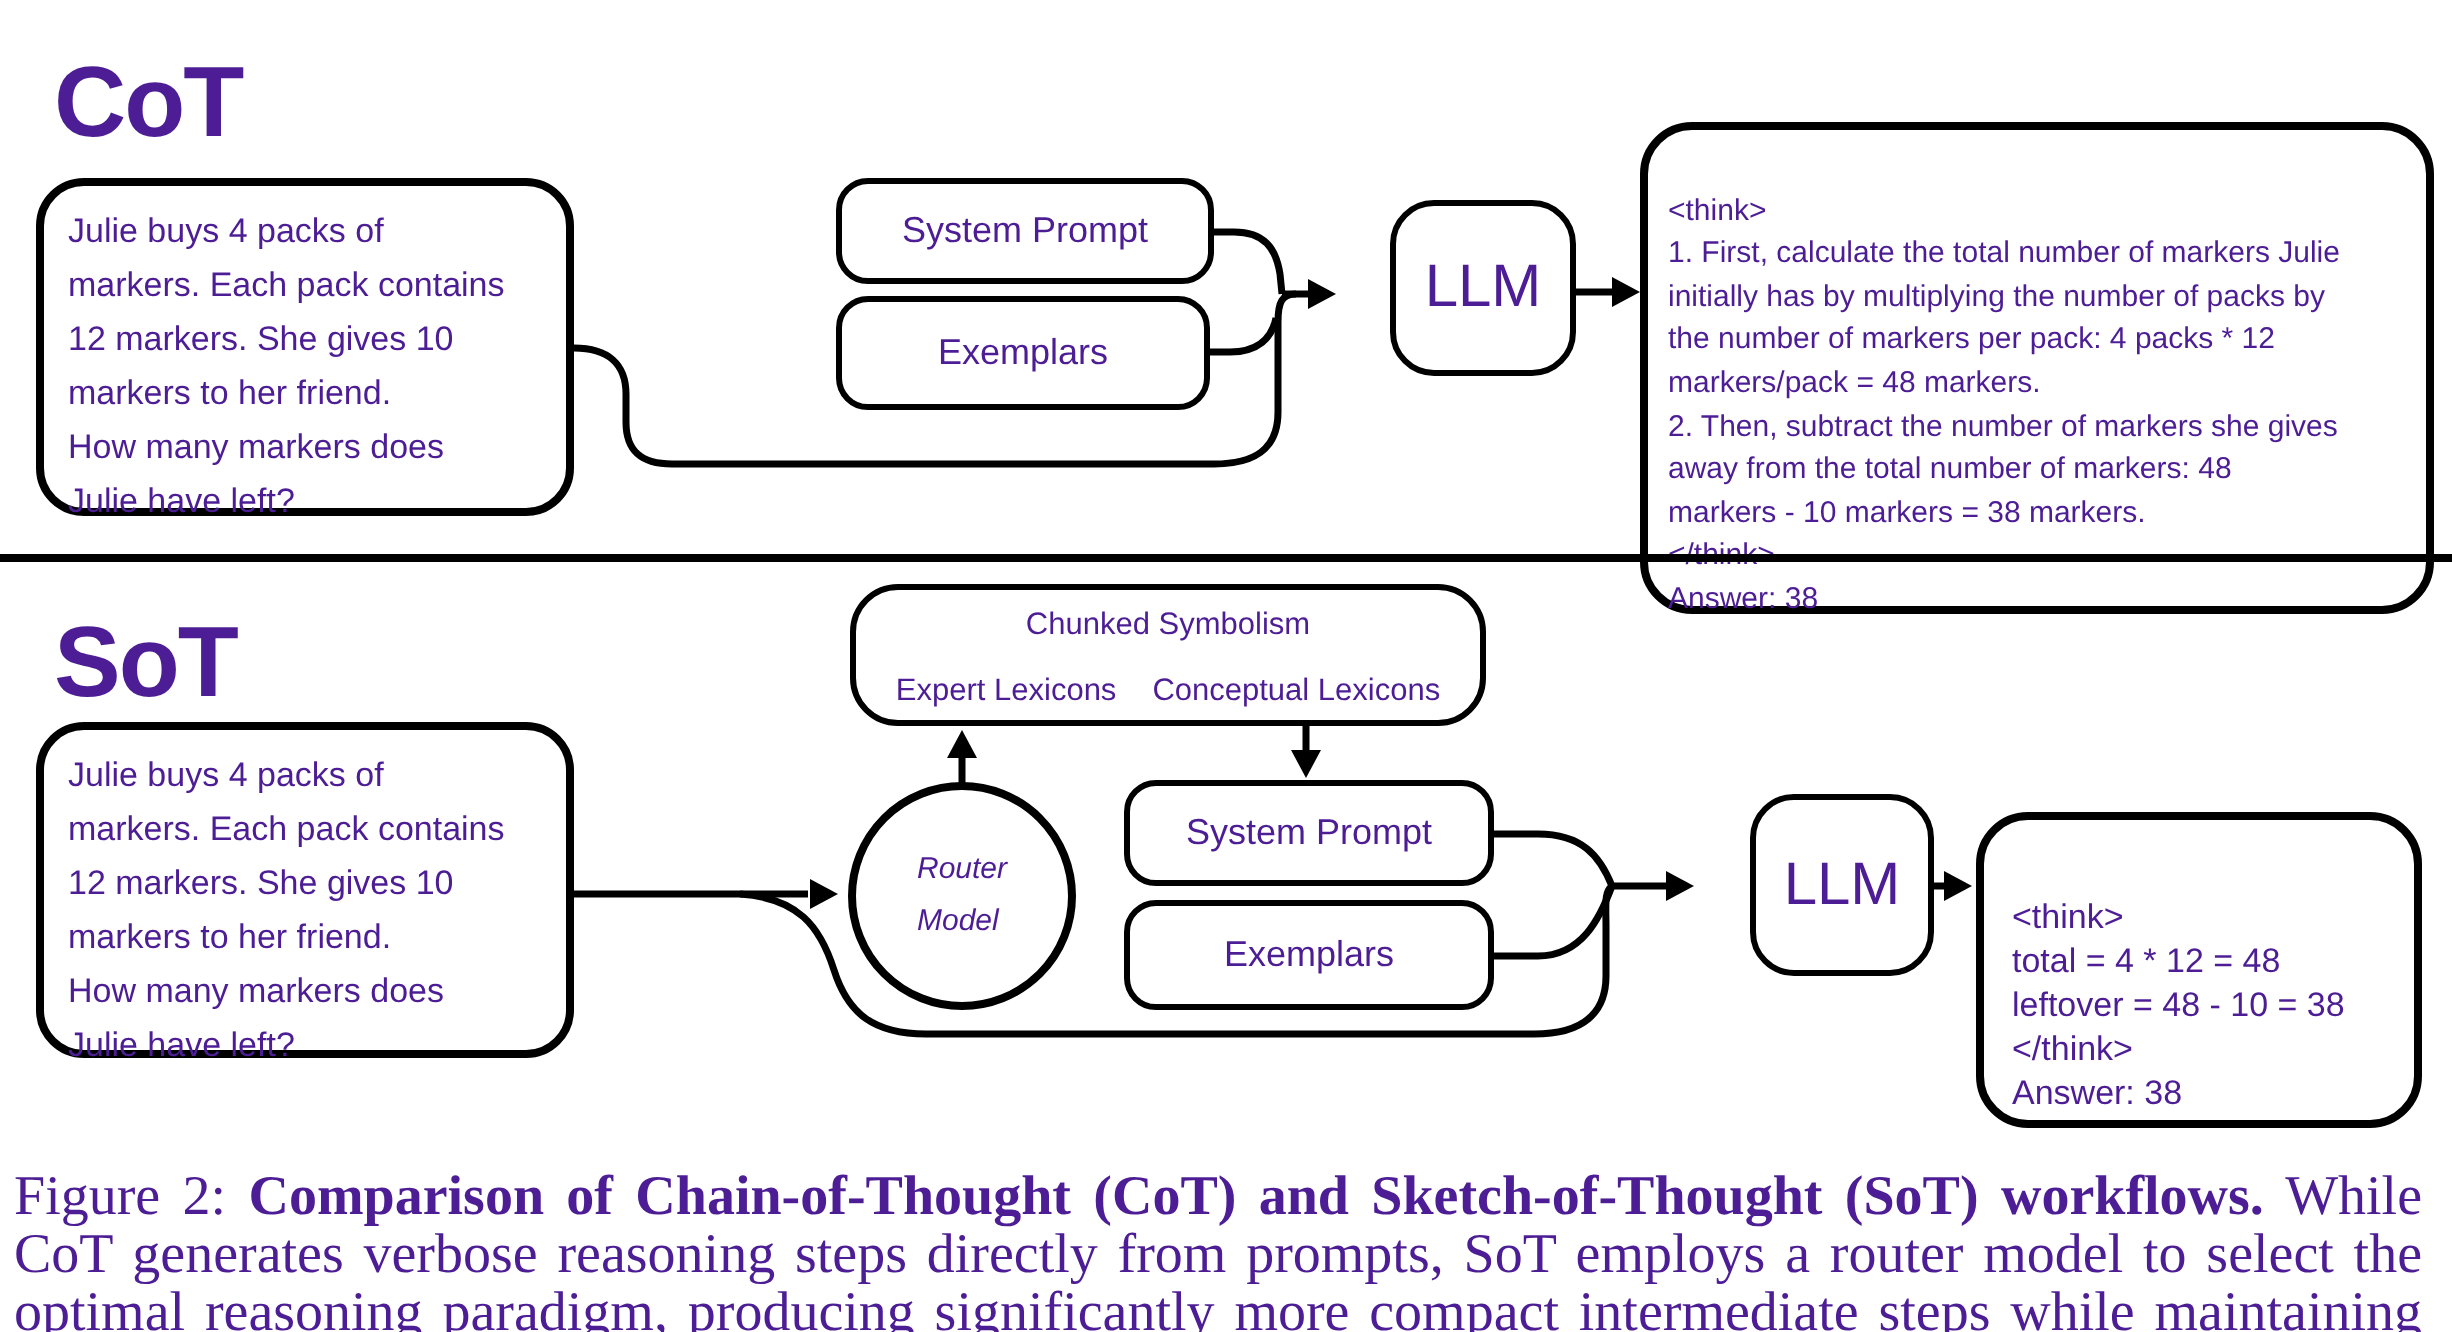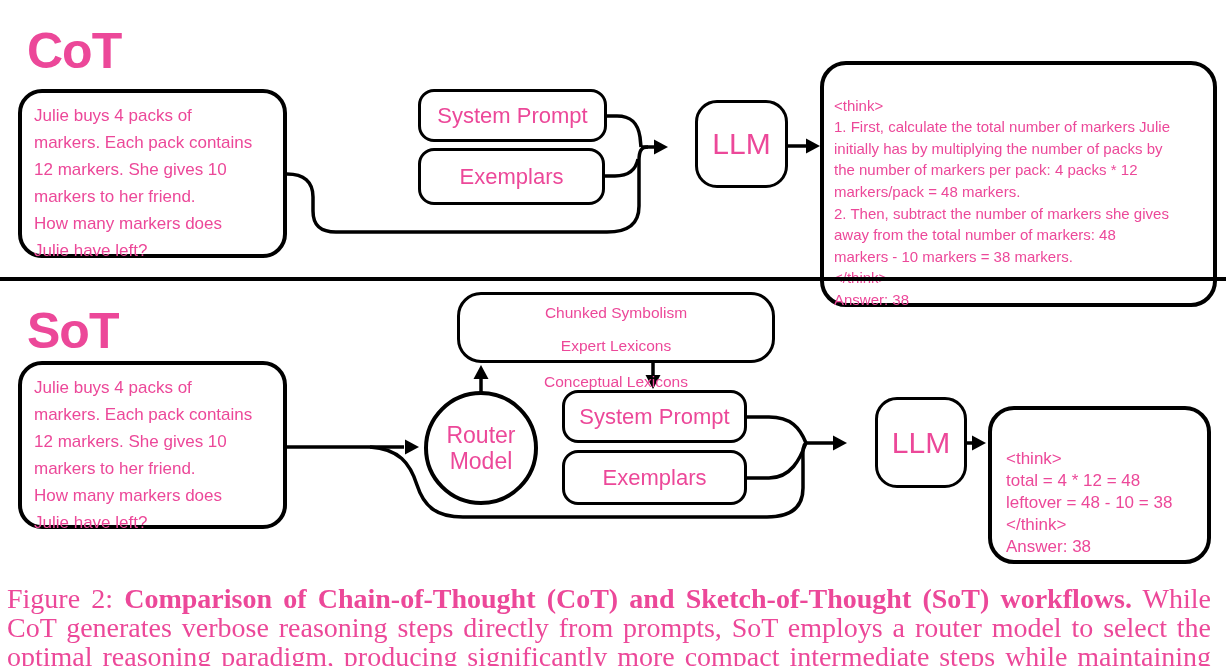--- a/index.html
+++ b/index.html
@@ -1,57 +1,57 @@
 <!DOCTYPE html>
 <html><head>
 <meta charset="utf-8">
 <style>
   html,body{margin:0;padding:0;background:#ffffff;}
   #stage{
     position:relative;
     width:1226px;height:666px;
     background:#ffffff;
     font-family:"Liberation Sans",sans-serif;
-    color:#ec4899;
+    color:#4c1d95;
     overflow:hidden;
   }
   #connectors{position:absolute;left:0;top:0;z-index:1;}
   .heading{
     position:absolute;z-index:2;
     font-size:50px;font-weight:800;letter-spacing:-1px;line-height:1;
   }
   .box{
     position:absolute;z-index:2;box-sizing:border-box;
     background:#fff;border:3.5px solid #000;
   }
   .label-box{
     border-radius:16px;
     display:flex;align-items:center;justify-content:center;
-    font-size:22px;
+    font-size:18px;
   }
   .qbox{
     border-width:4px;border-radius:24px;
     font-size:17px;line-height:27px;
     padding:9px 8px 6px 12px;
     white-space:pre-line;
   }
   .obox{border-width:4px;border-radius:26px;white-space:pre-line;margin-top:41px;}
   .llm-box{border-radius:22px;font-size:30px;margin-left:25px;}
   .circle{
     border-radius:50%;border-width:4px;
-    display:flex;align-items:center;justify-content:center;text-align:center;
-    font-size:23px;line-height:26px;white-space:pre-line;
+    display:flex;align-items:center;justify-content:center;text-align:left;
+    font-size:15px;line-height:26px;white-space:pre-line;font-style:italic;
   }
   .paradigm-box{
     border-radius:24px;text-align:center;
   }
   .paradigm-title{font-size:15.5px;margin-top:9px;}
   .paradigm-row{
     display:flex;justify-content:center;gap:18px;
-    font-size:15.5px;margin-top:15px;flex-direction:column;
+    font-size:15.5px;margin-top:15px;
   }
   .divider{
     position:absolute;z-index:2;left:0;top:277px;width:1226px;height:4px;background:#000;
   }
   .cot-output-text{font-size:15px;line-height:21.6px;padding:8px 10px;}
   .sot-output-text{font-size:17px;line-height:22px;padding:16px 14px;}
   .answer-line{font-weight:normal;}
   .caption{
     position:absolute;z-index:2;left:7px;top:556px;width:1204px;
     font-family:"Liberation Serif",serif;
@@ -123,21 +123,21 @@
 
   <div class="heading" style="left:27px;top:306px;">SoT</div>
 
   <div class="box qbox" style="left:18px;top:361px;width:269px;height:168px;">Julie buys 4 packs of
 markers. Each pack contains
 12 markers. She gives 10
 markers to her friend.
 How many markers does
 Julie have left?</div>
 
-  <div class="box paradigm-box" style="left:425px;top:292px;width:318px;height:71px;margin-left:32px;">
+  <div class="box paradigm-box" style="left:425px;top:292px;width:318px;height:71px;">
     <div class="paradigm-title">Chunked Symbolism</div>
     <div class="paradigm-row">
       <span>Expert Lexicons</span>
       <span>Conceptual Lexicons</span>
     </div>
   </div>
 
   <div class="box circle" style="left:424px;top:391px;width:114px;height:114px;">Router
 Model</div>
 

